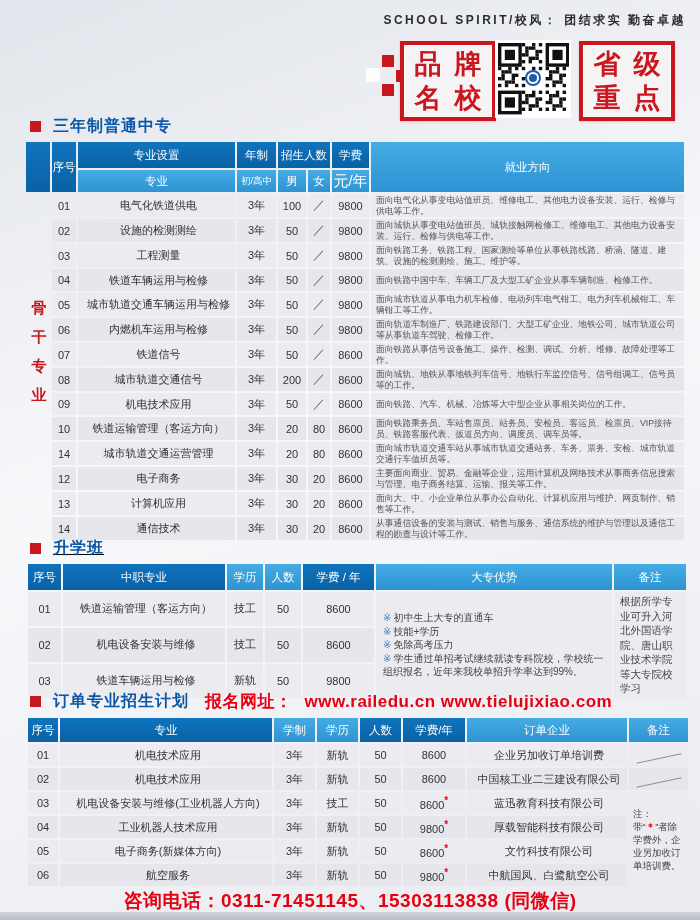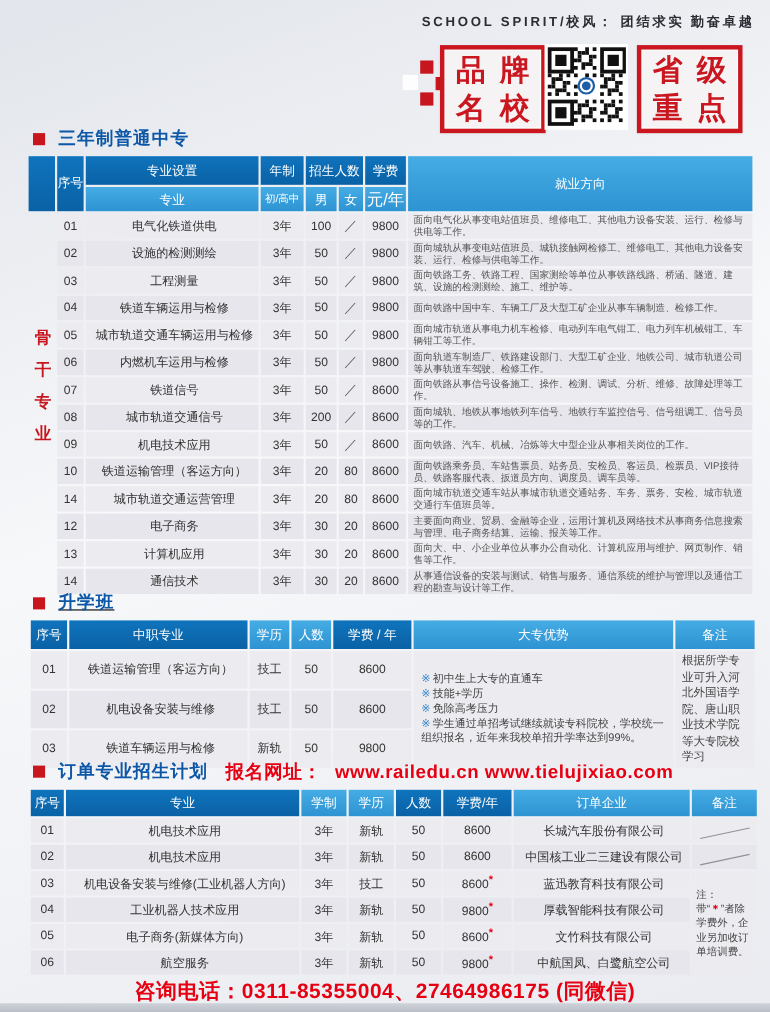--- a/index.html
+++ b/index.html
@@ -463,21 +463,21 @@
           </tr>
         </thead>
       <tbody id="t3-body">
           <tr>
             <td>01</td>
             <td class="left">机电技术应用</td>
             <td>3年</td>
             <td>新轨</td>
             <td>50</td>
             <td>8600</td>
-            <td class="left">长城汽车股份有限公司</td>
+            <td class="left">企业另加收订单培训费</td>
             <td><span class="diag"></span></td>
           </tr>
           <tr>
             <td>02</td>
             <td class="left">机电技术应用</td>
             <td>3年</td>
             <td>新轨</td>
             <td>50</td>
             <td>8600</td>
             <td class="left">中国核工业二三建设有限公司</td>
@@ -517,15 +517,15 @@
             <td>3年</td>
             <td>新轨</td>
             <td>50</td>
             <td>9800<sup class="star">*</sup></td>
             <td class="left">中航国凤、白鹭航空公司</td>
           </tr>
         </tbody>
     </table>
   </div>
 
-  <div id="footer">咨询电话：0311-85355004、27464986175 (同微信)</div>
+  <div id="footer">咨询电话：0311-71451145、15303113838 (同微信)</div>
   <div id="bottom-strip"></div>
 </div>
 
 </body></html>

